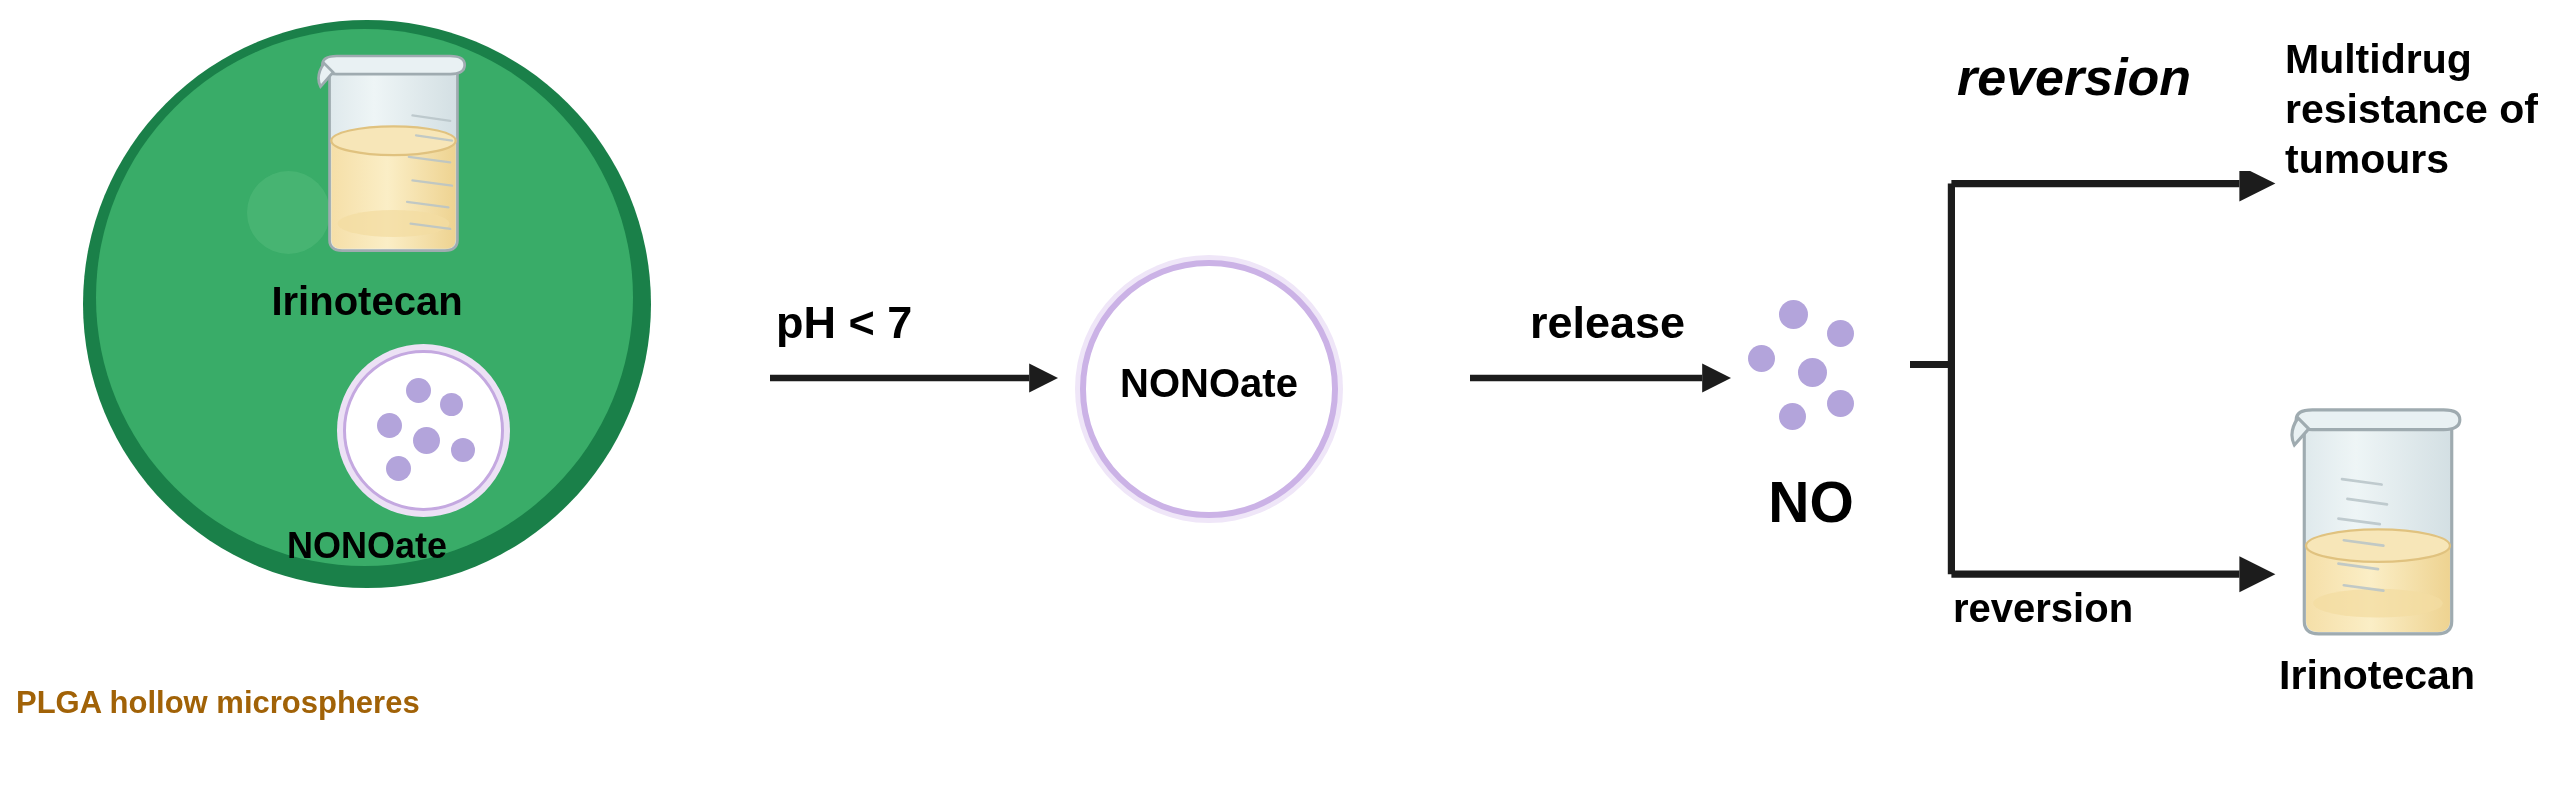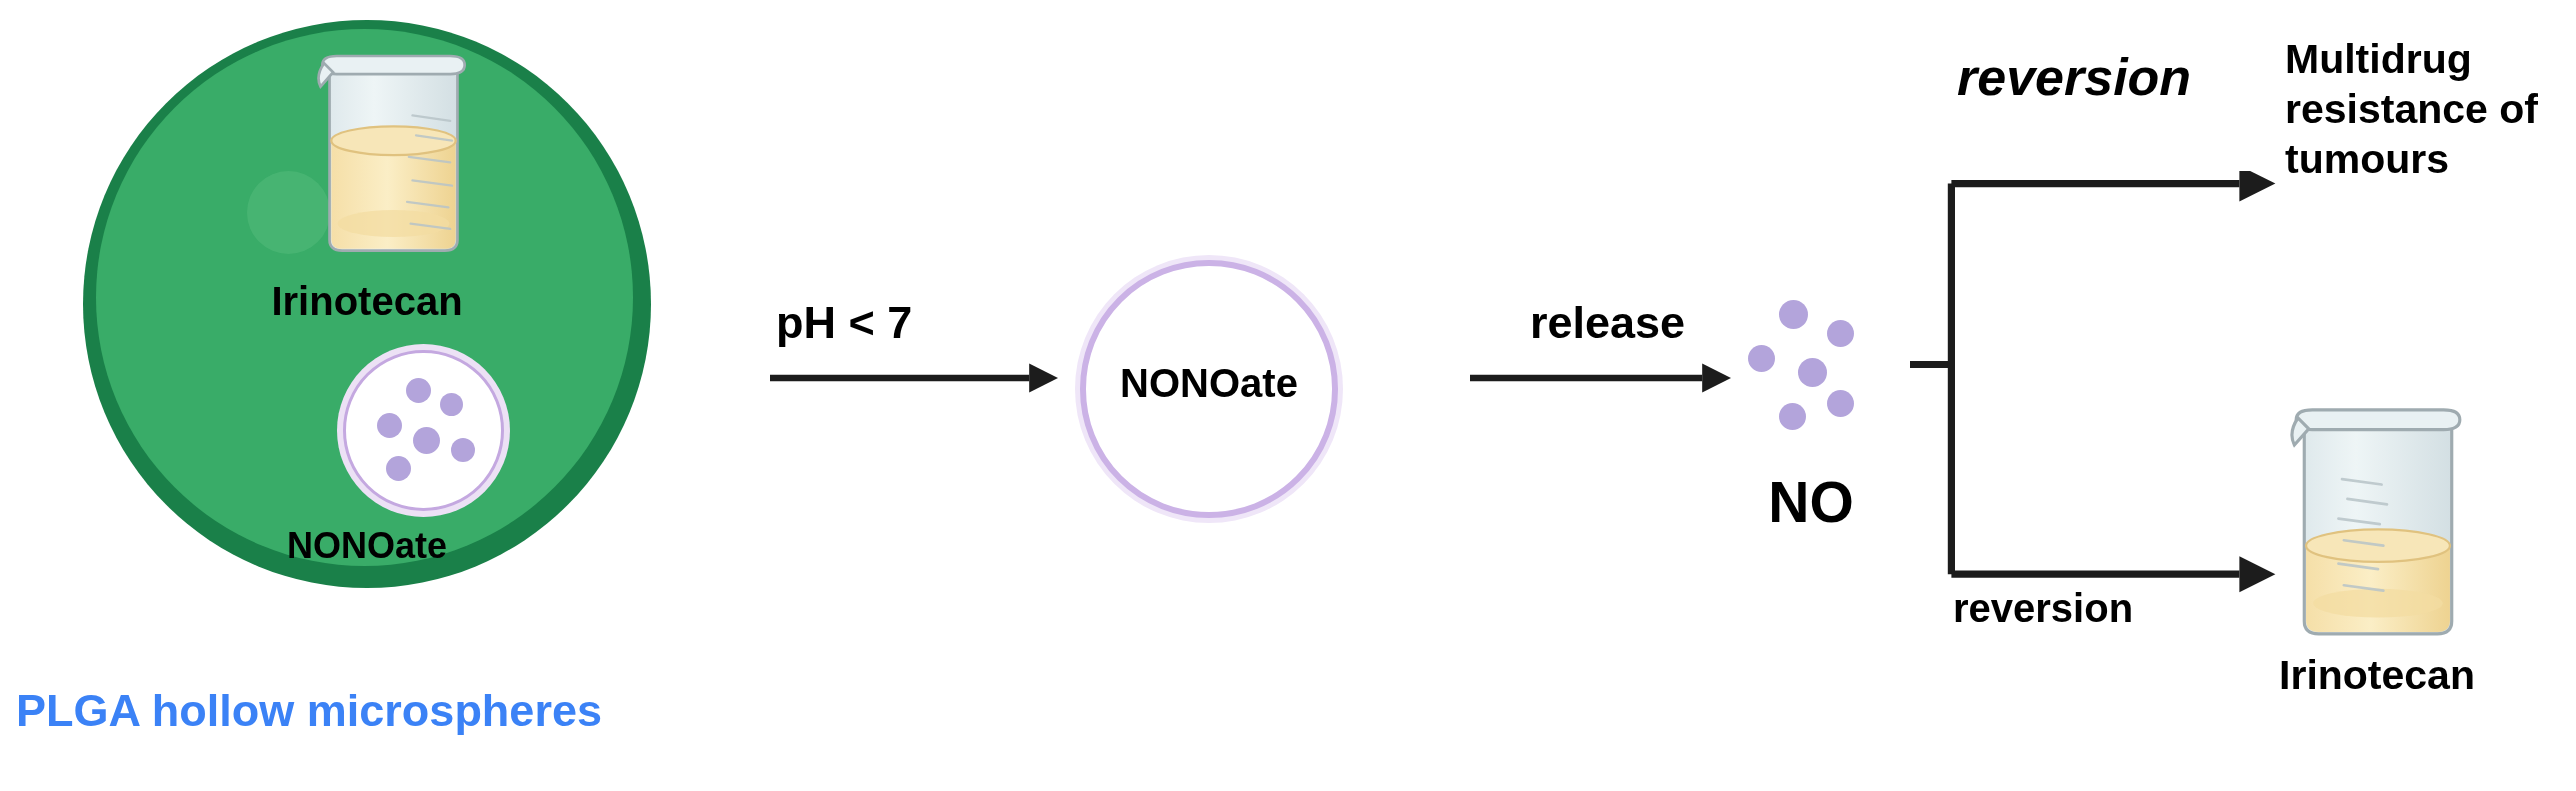--- a/index.html
+++ b/index.html
@@ -112,23 +112,23 @@
     left: 0;
     top: 505px;
     width: 568px;
     font-size: 36px;
   }
 
   
   #caption-plga {
     left: 16px;
     top: 685px;
-    font-size: 45px;
-    font-weight: bold;
-    color: #3b82f6;
+    font-size: 31px;
+    font-weight: bold;
+    color: #a16207;
     white-space: nowrap;
   }
 
   
   #nonoate-ring {
     left: 1075px;
     top: 255px;
     width: 268px;
     height: 268px;
   }

